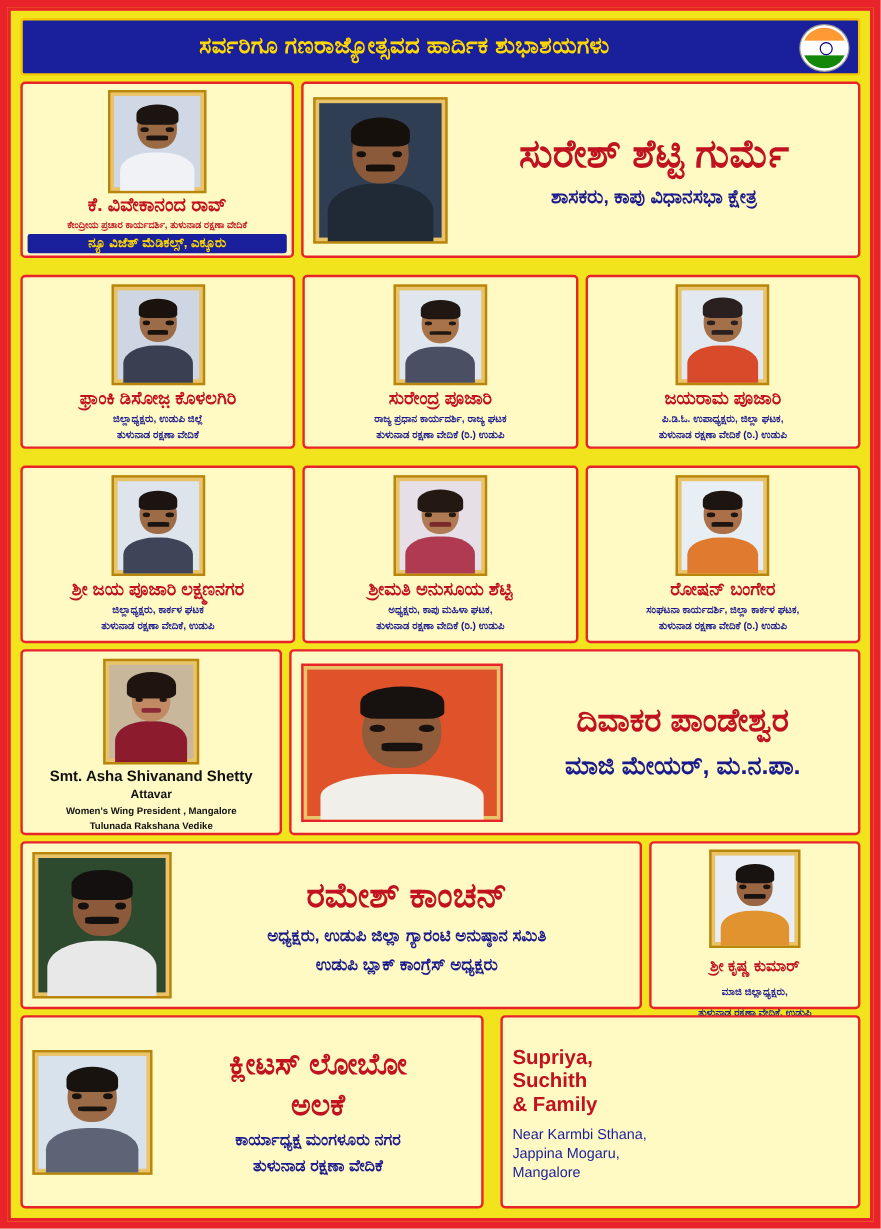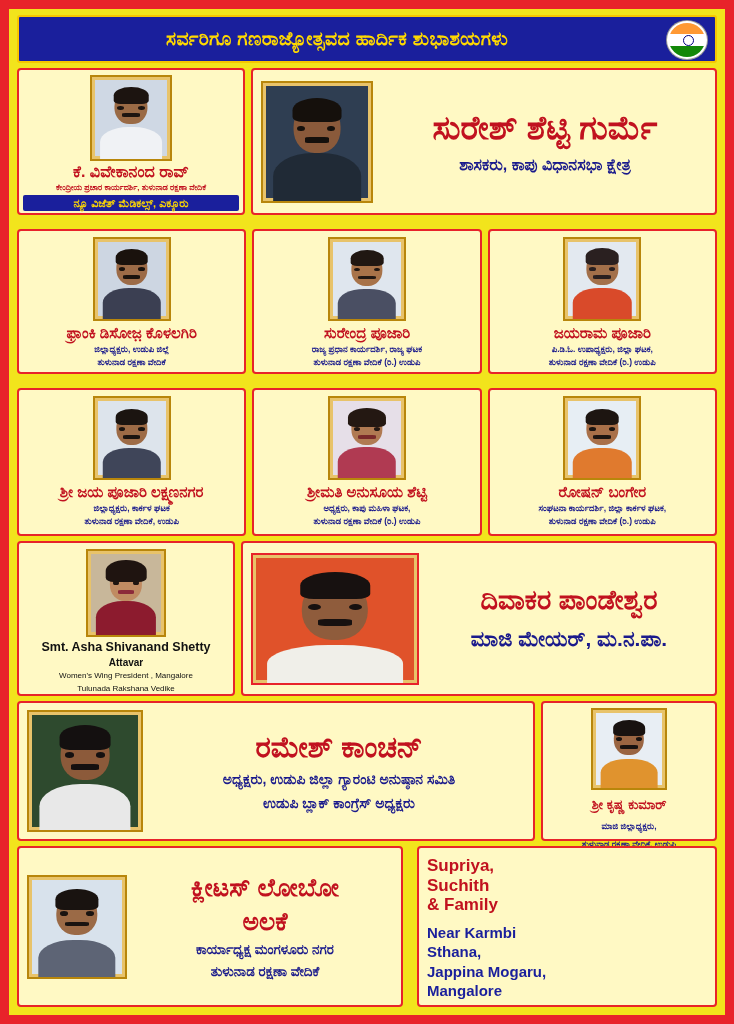--- a/index.html
+++ b/index.html
@@ -183,33 +183,33 @@
     flex: 1;
     flex-direction: column;
     padding: 6px 5px 5px 5px;
     gap: 3px;
     justify-content: flex-start;
   }
   .grid3 .photo { width: 78px; height: 84px; }
   .grid3 .name-kn { font-size: 15px; }
   .grid3 .sub-kn { font-size: 8.5px; }
   .sec2 { height: 163px; align-items: center; }
-  .sec3 { height: 148px; }
+  .sec3 { height: 148px; justify-content: flex-end; }
   
   .sec4 { height: 155px; display: flex; gap: 6px; }
   .sec4 .left {
     width: 218px;
     flex-direction: column;
     padding: 6px 5px 4px 5px;
     gap: 3px;
     justify-content: flex-start;
   }
   .sec4 .left .photo { width: 80px; height: 88px; }
   .sec4 .left .name-en { color:#111; font-weight:bold; font-size: 12.5px; text-align:center;}
-  .sec4 .left .sub-en { color:#111; font-size: 8px; text-align:center; line-height:1.25; font-weight:normal;}
+  .sec4 .left .sub-en { color:#111; font-size: 8px; text-align:center; line-height:1.25; font-weight:bold;}
   .sec4 .right {
     flex: 1;
     padding: 6px 8px;
     gap: 12px;
   }
   .sec4 .right .photo { width: 168px; height: 132px; }
   .sec4 .right .txt { flex:1; display:flex; flex-direction:column; gap:10px; justify-content:center;}
   .sec4 .right .name-kn { font-size: 27px; }
   .sec4 .right .sub-kn { font-size: 21px; }
   
@@ -238,21 +238,21 @@
   .sec6 .left .sub-kn { font-size: 13.5px; }
   .sec6 .right { width: 300px; padding: 0; overflow:hidden; }
   .sec6 .right .fam-txt {
     width: 132px;
     padding: 8px 4px 4px 8px;
     box-sizing: border-box;
     display:flex; flex-direction:column; gap:8px;
     justify-content:flex-start;
   }
   .fam-title { color:#c1121f; font-weight:bold; font-size:17px; line-height:1.15;}
-  .fam-addr { color:#1a1f9c; font-weight:bold; font-size:15px; line-height:1.3;}
+  .fam-addr { color:#1a1f9c; font-weight:normal; font-size:12px; line-height:1.3;}
   .fam-photo { flex:1; position:relative; overflow:hidden; background:#f3d9b0; }
   .p-oval { position:absolute; border-radius:50%; }
   
   .pp { position:absolute; inset:3px; }
 </style>
 </head>
 <body>
 
 <div class="poster">
   <div class="poster-inner">

